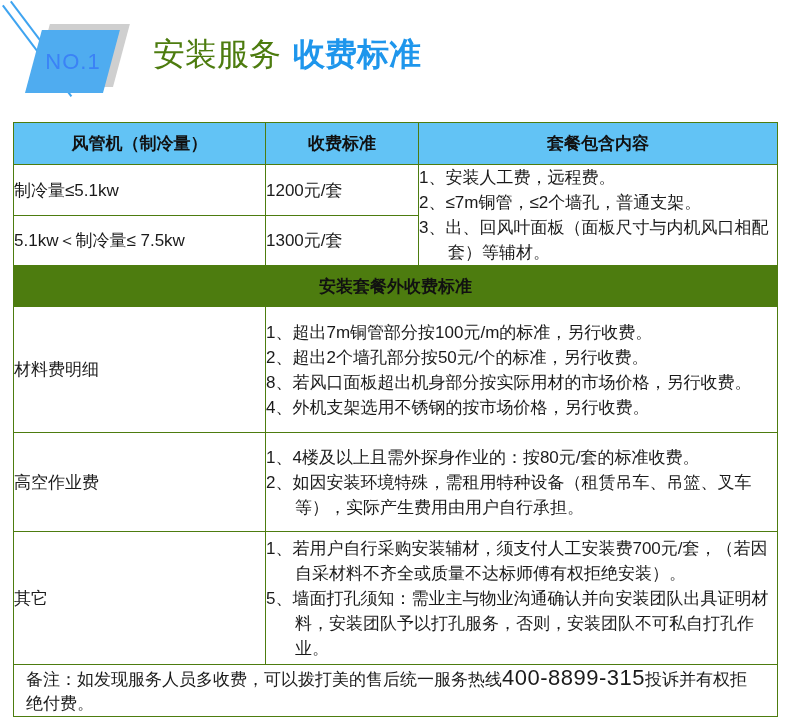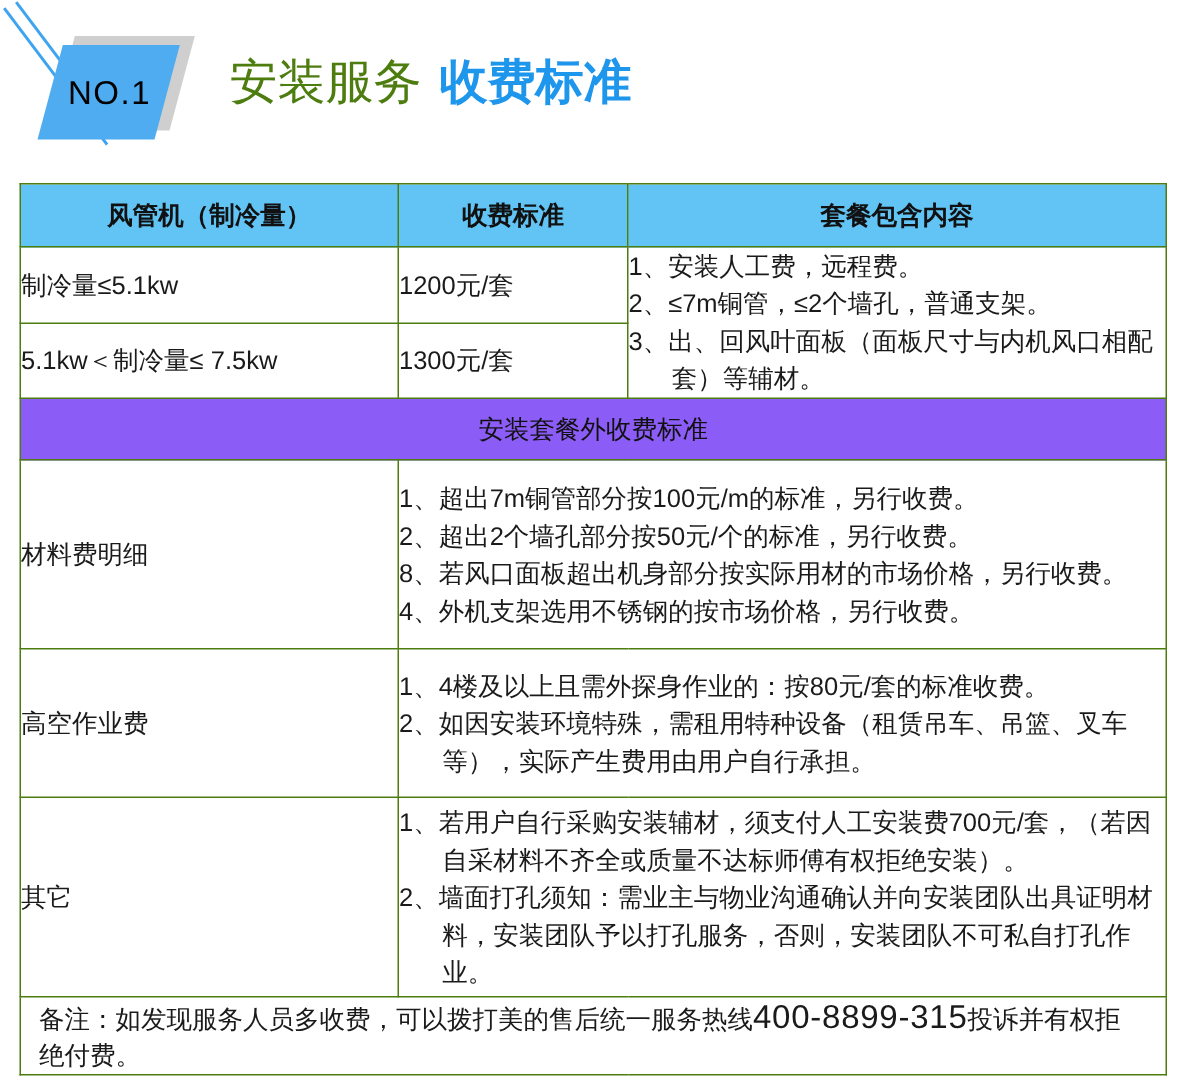--- a/index.html
+++ b/index.html
@@ -23,21 +23,21 @@
   .badge-shadow{
     position:absolute;left:33px;top:24px;width:80px;height:63px;
     background:#cfcfcf;transform:skewX(-15deg);transform-origin:bottom left;
   }
   .badge{
     position:absolute;left:25px;top:30px;width:78px;height:63px;
     background:#4facf0;transform:skewX(-15deg);transform-origin:bottom left;
   }
   .badge-label{
     position:absolute;left:30px;top:30px;width:86px;height:63px;
-    line-height:63px;text-align:center;color:#000000;
+    line-height:63px;text-align:center;color:#3b82f6;
     font-size:22px;letter-spacing:1px;
   }
   .title{position:absolute;left:153px;top:34px;font-size:32px;line-height:40px;white-space:nowrap;}
   .title .t-main{color:#4d7c0f;font-weight:400;}
   .title .t-accent{color:#1e96ec;font-weight:700;margin-left:12px;text-align:right;}
 
   
   table.fee{
     position:absolute;left:13px;top:122px;width:764px;
     border-collapse:collapse;table-layout:fixed;
@@ -52,22 +52,22 @@
     padding:0;
   }
   tr.head th{
     height:41px;background:#62c3f5;color:#111111;
     font-weight:700;font-size:17px;text-align:center;
   }
   td.center{font-size:17px;}
   tr.r1 td{height:49px;}
   tr.r2 td{height:48px;}
   tr.band td{
-    height:40px;background:#8b5cf6;color:#111111;
-    text-align:center;font-weight:400;font-size:17px;
+    height:40px;background:#4d7c0f;color:#111111;
+    text-align:center;font-weight:700;font-size:17px;
   }
   td.items-cell{padding:8px 6px 8px 14px;}
   .item{
     line-height:25px;
     padding-left:1.7em;text-indent:-1.7em;
   }
   tr.mat td{height:125px;}
   tr.high td{height:98px;}
   tr.other td{height:132px;}
   tr.note td{height:51px;padding:0 16px 0 12px;}
@@ -136,21 +136,21 @@
         <td class="items-cell" colspan="2">
           <div class="item">1、4楼及以上且需外探身作业的：按80元/套的标准收费。</div>
           <div class="item">2、如因安装环境特殊，需租用特种设备（租赁吊车、吊篮、叉车等），实际产生费用由用户自行承担。</div>
         </td>
       </tr>
 
       <tr class="other">
         <td class="center">其它</td>
         <td class="items-cell" colspan="2">
           <div class="item">1、若用户自行采购安装辅材，须支付人工安装费700元/套，（若因自采材料不齐全或质量不达标师傅有权拒绝安装）。</div>
-          <div class="item">2、墙面打孔须知：需业主与物业沟通确认并向安装团队出具证明材料，安装团队予以打孔服务，否则，安装团队不可私自打孔作业。</div>
+          <div class="item">5、墙面打孔须知：需业主与物业沟通确认并向安装团队出具证明材料，安装团队予以打孔服务，否则，安装团队不可私自打孔作业。</div>
         </td>
       </tr>
 
       <tr class="note">
         <td colspan="3">
           <div class="note-line">
             <span>备注：如发现服务人员多收费，可以拨打美的售后统一服务热线</span><span class="note-phone">400-8899-315</span><span>投诉并有权拒绝付费。</span>
           </div>
         </td>
       </tr>

